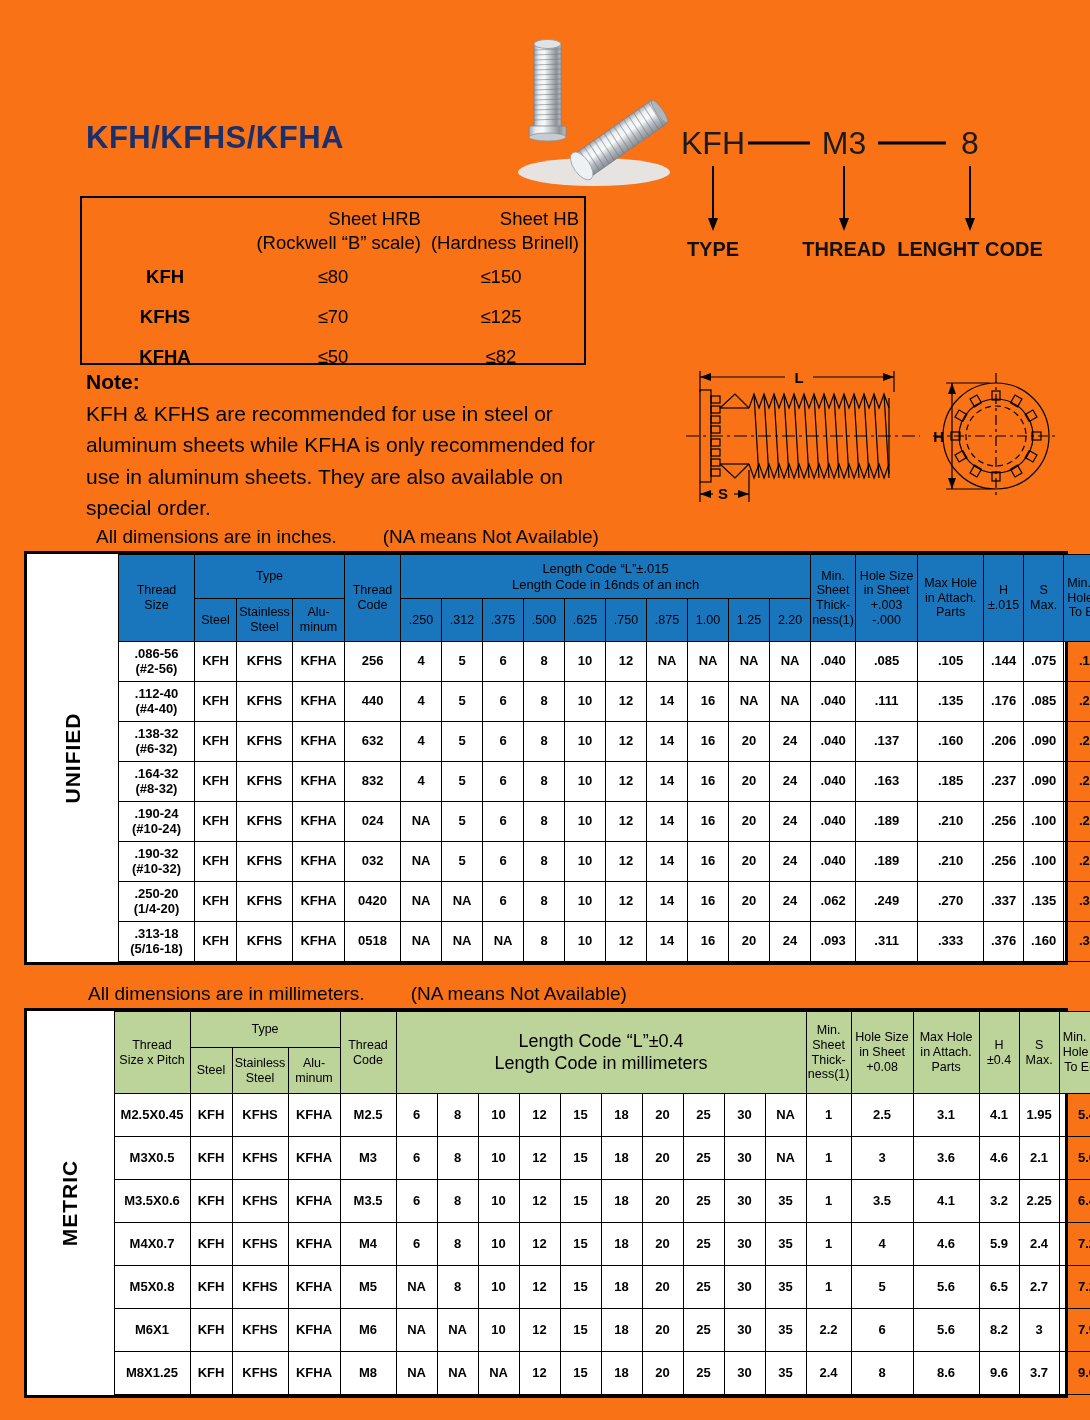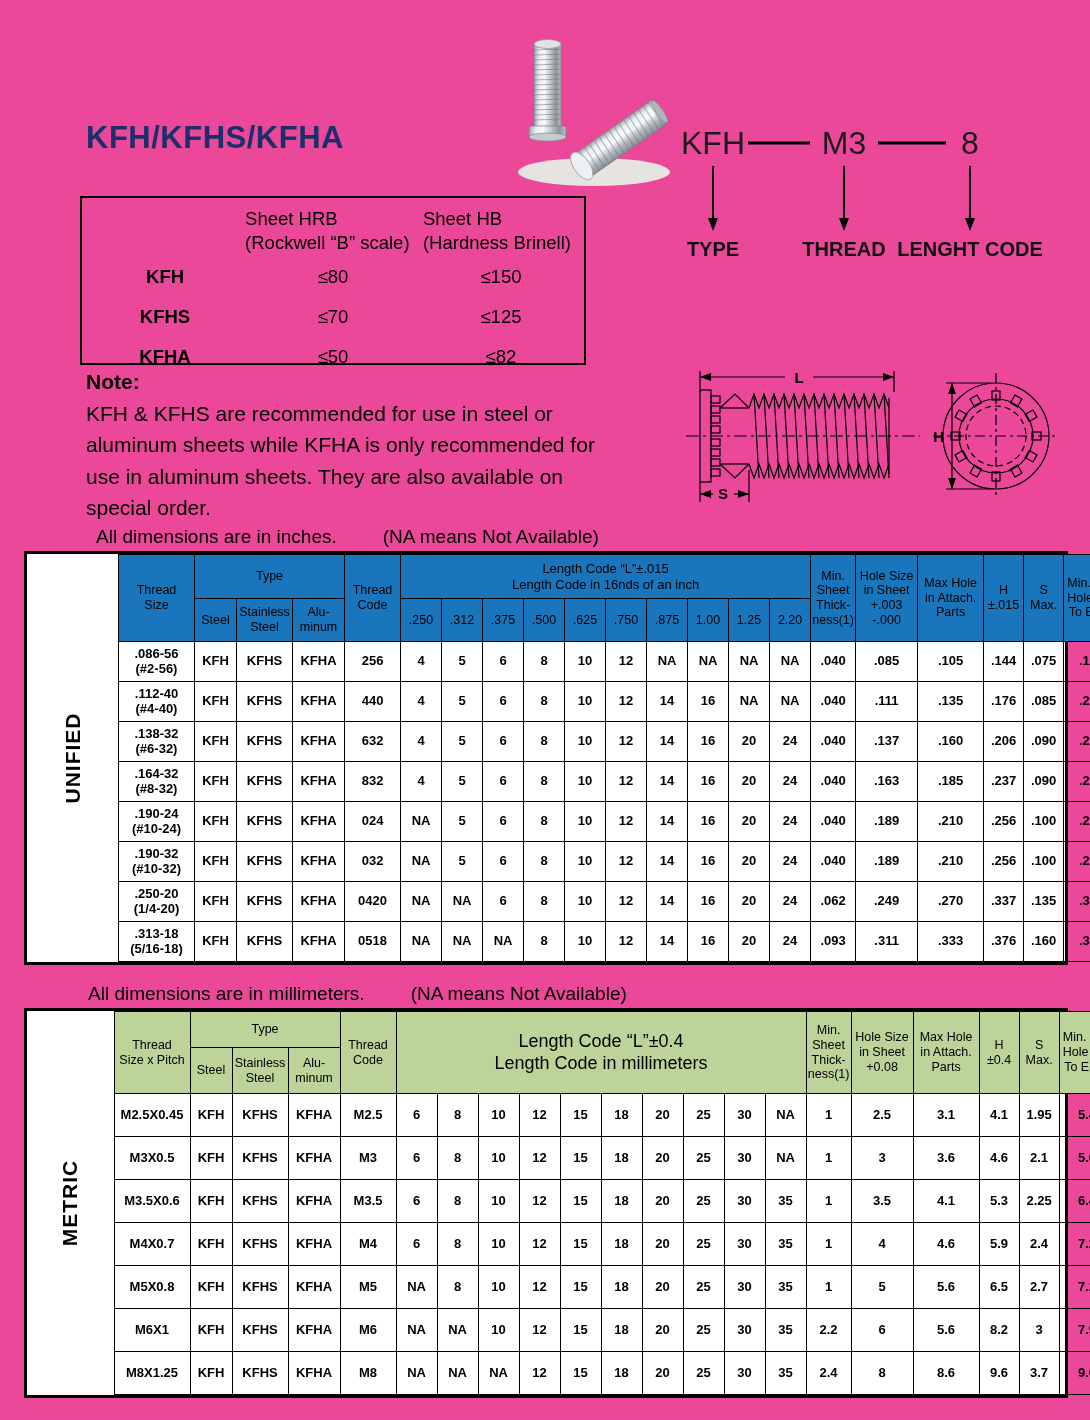--- a/index.html
+++ b/index.html
@@ -1,26 +1,26 @@
 <!DOCTYPE html>
 <html><head>
 <meta charset="utf-8">
 <style>
   html,body{margin:0;padding:0;background:#fff;}
-  .page{position:relative;width:1090px;height:1420px;background:#ec4899;overflow:hidden;
+  .page{position:relative;width:1090px;height:1420px;background:#f97316;overflow:hidden;
         font-family:"Liberation Sans",sans-serif;color:#000;}
   .title{position:absolute;left:86px;top:120px;font-size:31px;font-weight:bold;color:#1b2f6b;letter-spacing:.5px;}
   .photo{position:absolute;left:498px;top:18px;}
   .pn{position:absolute;left:668px;top:110px;}
   .pn .big{font-size:32px;fill:#1b1b1b;}
   .pn .lbl{font-size:20px;font-weight:bold;fill:#111;}
   .hardness{position:absolute;left:80px;top:196px;width:506px;height:169px;border:2px solid #000;
             box-sizing:border-box;padding:8px 4px 0 4px;}
   .hardness table{width:100%;border-collapse:collapse;}
-  .hardness th{font-weight:normal;font-size:18.5px;text-align:left;white-space:pre-line;line-height:1.3;padding-bottom:2px;}
+  .hardness th{font-weight:normal;font-size:18.5px;text-align:right;white-space:pre-line;line-height:1.3;padding-bottom:2px;}
   .hardness td{font-size:18.5px;text-align:center;height:38px;}
   .hardness td.hname{font-weight:bold;}
   .note{position:absolute;left:86px;top:366px;width:520px;font-size:21px;line-height:1.5;}
   .note-label{font-weight:bold;}
   .drawing{position:absolute;left:680px;top:358px;}
   .drawing line,.drawing path,.drawing circle,.drawing rect,.drawing polyline{stroke:#000;fill:none;stroke-width:1.2;}
   .drawing polygon{fill:#000;stroke:none;}
   .drawing text{font-size:15px;font-weight:bold;fill:#000;}
   .cap{position:absolute;font-size:19px;display:flex;gap:46px;white-space:nowrap;}
   .cap1{left:96px;top:526px;}
@@ -663,21 +663,21 @@
             <td>12</td>
             <td>15</td>
             <td>18</td>
             <td>20</td>
             <td>25</td>
             <td>30</td>
             <td>35</td>
             <td>1</td>
             <td>3.5</td>
             <td>4.1</td>
-            <td>5.3</td>
+            <td>3.2</td>
             <td>2.25</td>
             <td>6.4</td>
           </tr>
           <tr>
             <td>M4X0.7</td>
             <td>KFH</td>
             <td>KFHS</td>
             <td>KFHA</td>
             <td>M4</td>
             <td>6</td>

